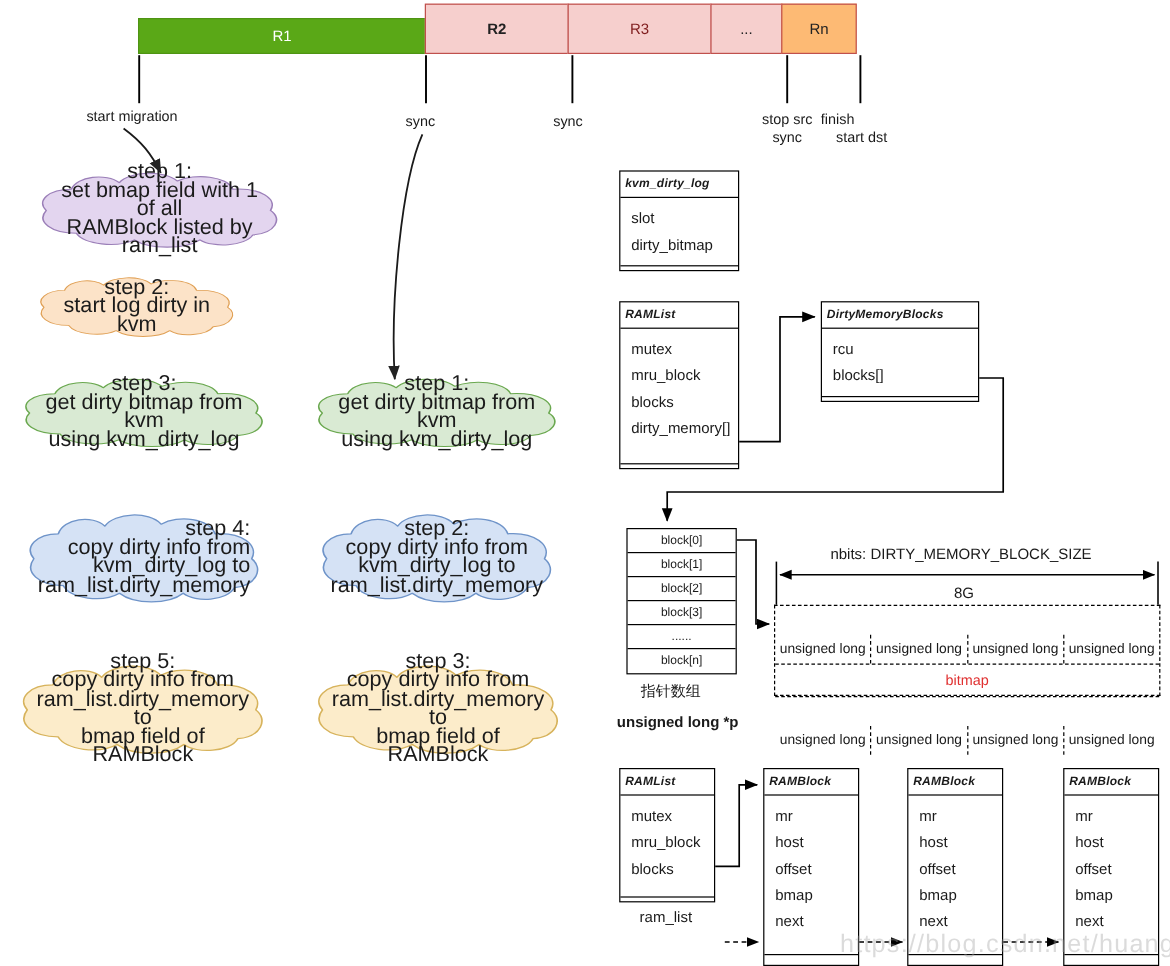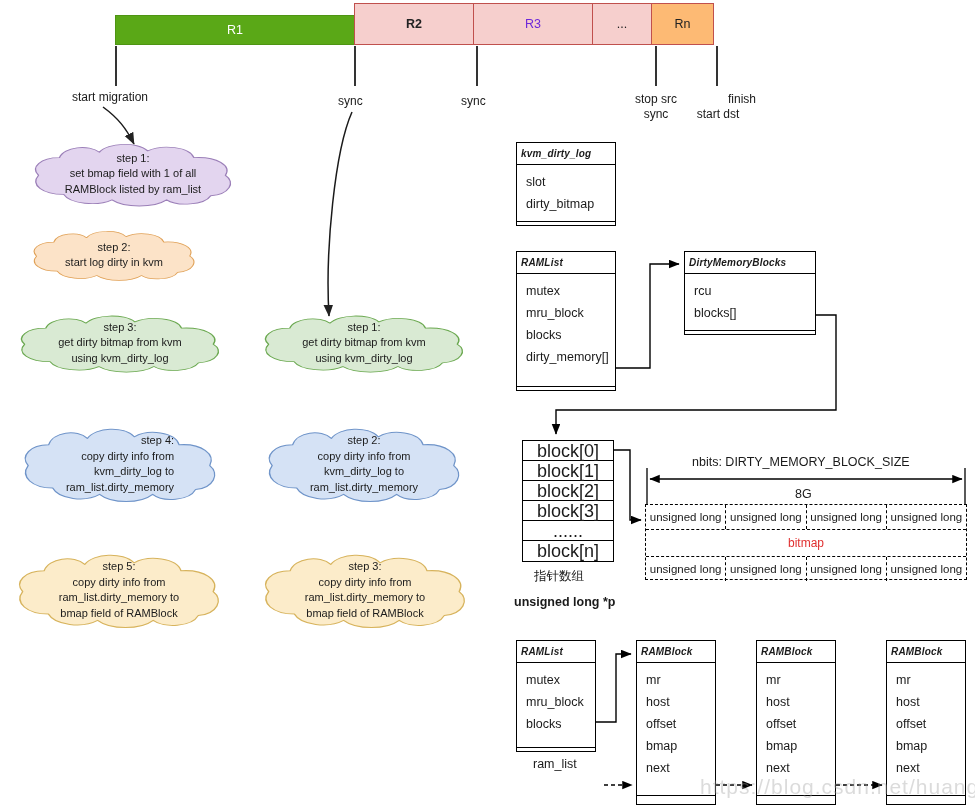--- a/index.html
+++ b/index.html
@@ -24,21 +24,21 @@
   }
   .tl-seg.green{background:#5aa817;border-color:#4e9413;color:#fff;margin-left:0;margin-top:12px;}
   .tl-seg.pink{background:#f6cfcd;}
   .tl-label{position:absolute;font-size:12px;color:#1a1a1a;text-align:center;line-height:15px;white-space:nowrap;}
 
   
   .cloud{
     position:absolute;
     display:flex;align-items:center;justify-content:center;
     text-align:center;
-    font-size:11px;
+    font-size:18px;
     line-height:15.5px;
     color:#1b1b1b;
     box-sizing:border-box;
     padding:0 14px;
   }
   .cloud .cbg{position:absolute;left:0;top:0;width:100%;height:100%;z-index:0;}
   .cloud .ctext{position:relative;z-index:2;}
 
   
   .sbox{
@@ -59,30 +59,30 @@
   }
   .sbox .fields{padding:6px 9px 2px;}
   .sbox .fields .f{padding:4px 0;font-size:12.5px;}
   .sbox .foot{position:absolute;left:0;bottom:3px;width:100%;border-bottom:1.4px solid #000;height:0;}
 
   
   #blockarr{position:absolute;box-sizing:border-box;border:1.4px solid #000;background:#fff;}
   #blockarr .brow{
     box-sizing:border-box;
     border-bottom:1px solid #000;
-    text-align:center;font-size:18px;
+    text-align:center;font-size:10px;
     height:20px;line-height:20px;
   }
   #blockarr .brow:last-child{border-bottom:none;}
 
   .plain{position:absolute;font-size:12.5px;color:#1a1a1a;white-space:nowrap;}
 
   
   #bitmap{position:absolute;box-sizing:border-box;border:1.2px dashed #000;background:#fff;}
-  .bmrow{display:flex;height:24px;}
+  .bmrow{display:flex;height:24px;margin-top:24px;}
   .bmcell{
     flex:1;box-sizing:border-box;
     border-right:1.2px dashed #000;
     font-size:11.5px;line-height:24px;text-align:center;
     color:#1a1a1a;
   }
   .bmcell:last-child{border-right:none;}
   .bmmid{
     height:26px;line-height:26px;text-align:center;
     font-size:12px;
@@ -95,37 +95,37 @@
 </head>
 <body>
 
 <div id="timeline">
     <div class="tl-seg green" style="width: 240px; background: rgb(90, 168, 23); color: rgb(255, 255, 255);">
       <span>R1</span>
     </div>
     <div class="tl-seg pink" style="width: 120px; background: rgb(246, 207, 205); color: rgb(34, 34, 34); font-weight: bold;">
       <span>R2</span>
     </div>
-    <div class="tl-seg pink" style="width: 120px; background: rgb(246, 207, 205); color: #6d28d9;">
+    <div class="tl-seg pink" style="width: 120px; background: rgb(246, 207, 205); color: #7f1d1d;">
       <span>R3</span>
     </div>
     <div class="tl-seg pink" style="width: 60px; background: rgb(246, 207, 205); color: rgb(34, 34, 34);">
       <span>...</span>
     </div>
     <div class="tl-seg pink" style="width: 63px; background: #fdba74; color: rgb(34, 34, 34);">
       <span>Rn</span>
     </div>
   </div>
 
 <div class="tl-label" style="left:72px;top:90px;">start migration</div>
 <div class="tl-label" style="left:338px;top:94px;">sync</div>
 <div class="tl-label" style="left:461px;top:94px;">sync</div>
 <div class="tl-label" style="left:624px;top:92px;width:64px;">stop src</div>
 <div class="tl-label" style="left:624px;top:107px;width:64px;">sync</div>
-<div class="tl-label" style="left:712px;top:92px;width:60px;">finish</div>
+<div class="tl-label" style="left:668px;top:92px;width:60px;">finish</div>
 <div class="tl-label" style="left:686px;top:107px;width:64px;">start dst</div>
 
 <div class="cloud" style="left:28px;top:140px;width:210px;height:68px;">
   <div class="cbg"><svg viewBox="0 0 200 100" preserveAspectRatio="none" width="100%" height="100%">
         <path d="M30,26 C34,10 58,6 68,18 C76,4 104,2 114,16 C128,6 154,10 158,26 C180,24 194,38 188,52 C198,62 192,80 174,82 C168,96 142,98 132,88 C120,100 92,100 80,88 C66,98 40,94 34,80 C14,80 2,66 10,52 C2,40 12,26 30,26 Z" fill="#e3d5ef" stroke="#9b7fb8" stroke-width="1.3" stroke-linejoin="round"></path>
       </svg></div>
   <div class="ctext">
       <div>step 1:</div>
       <div>set bmap field with 1 of all</div>
       <div>RAMBlock listed by ram_list</div>

